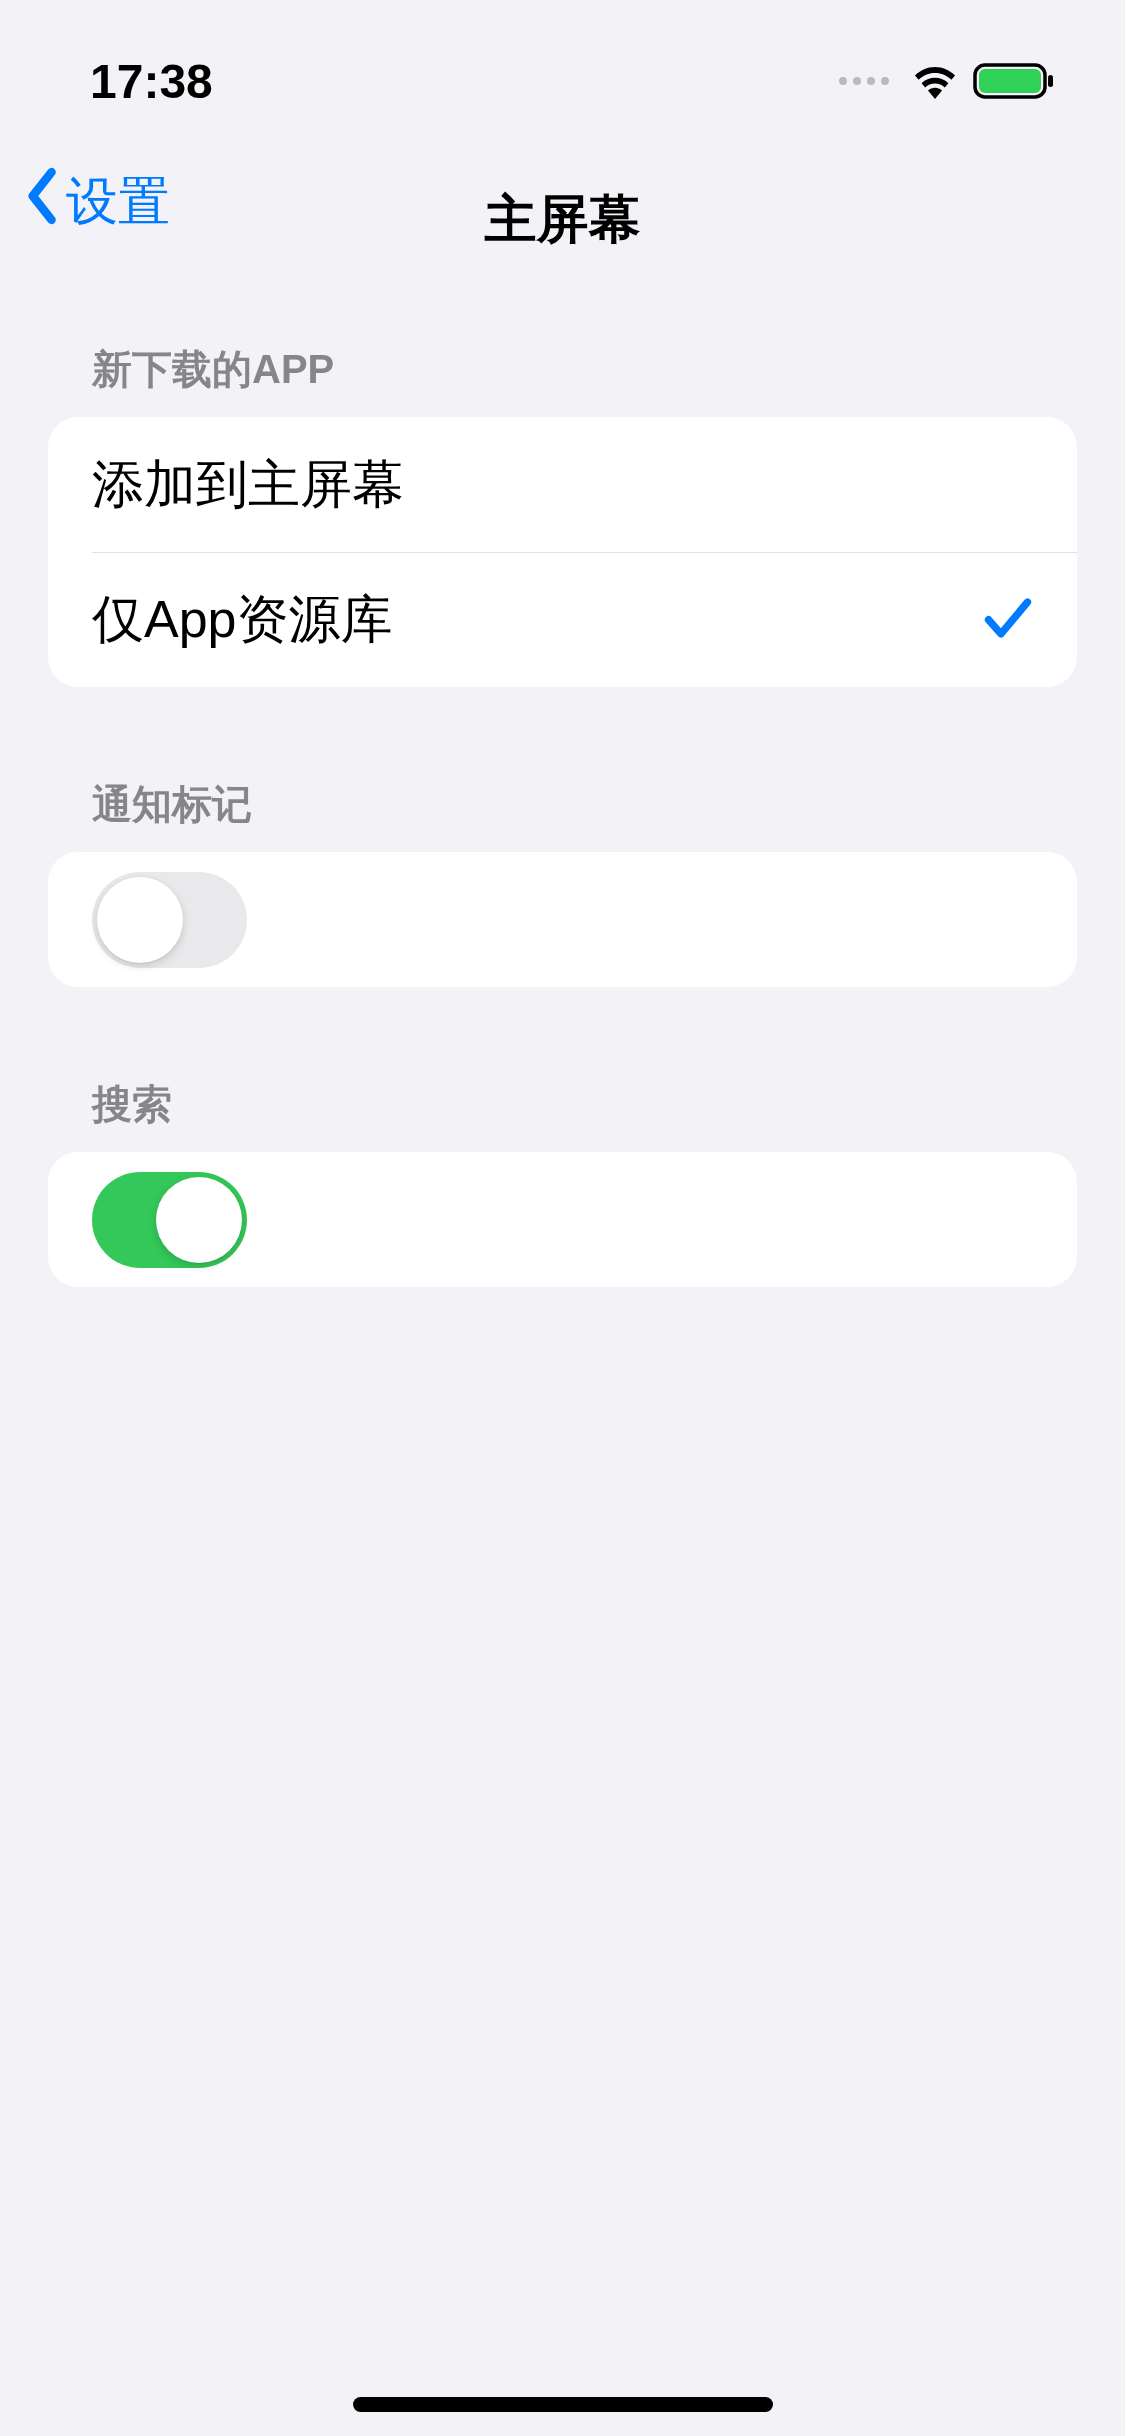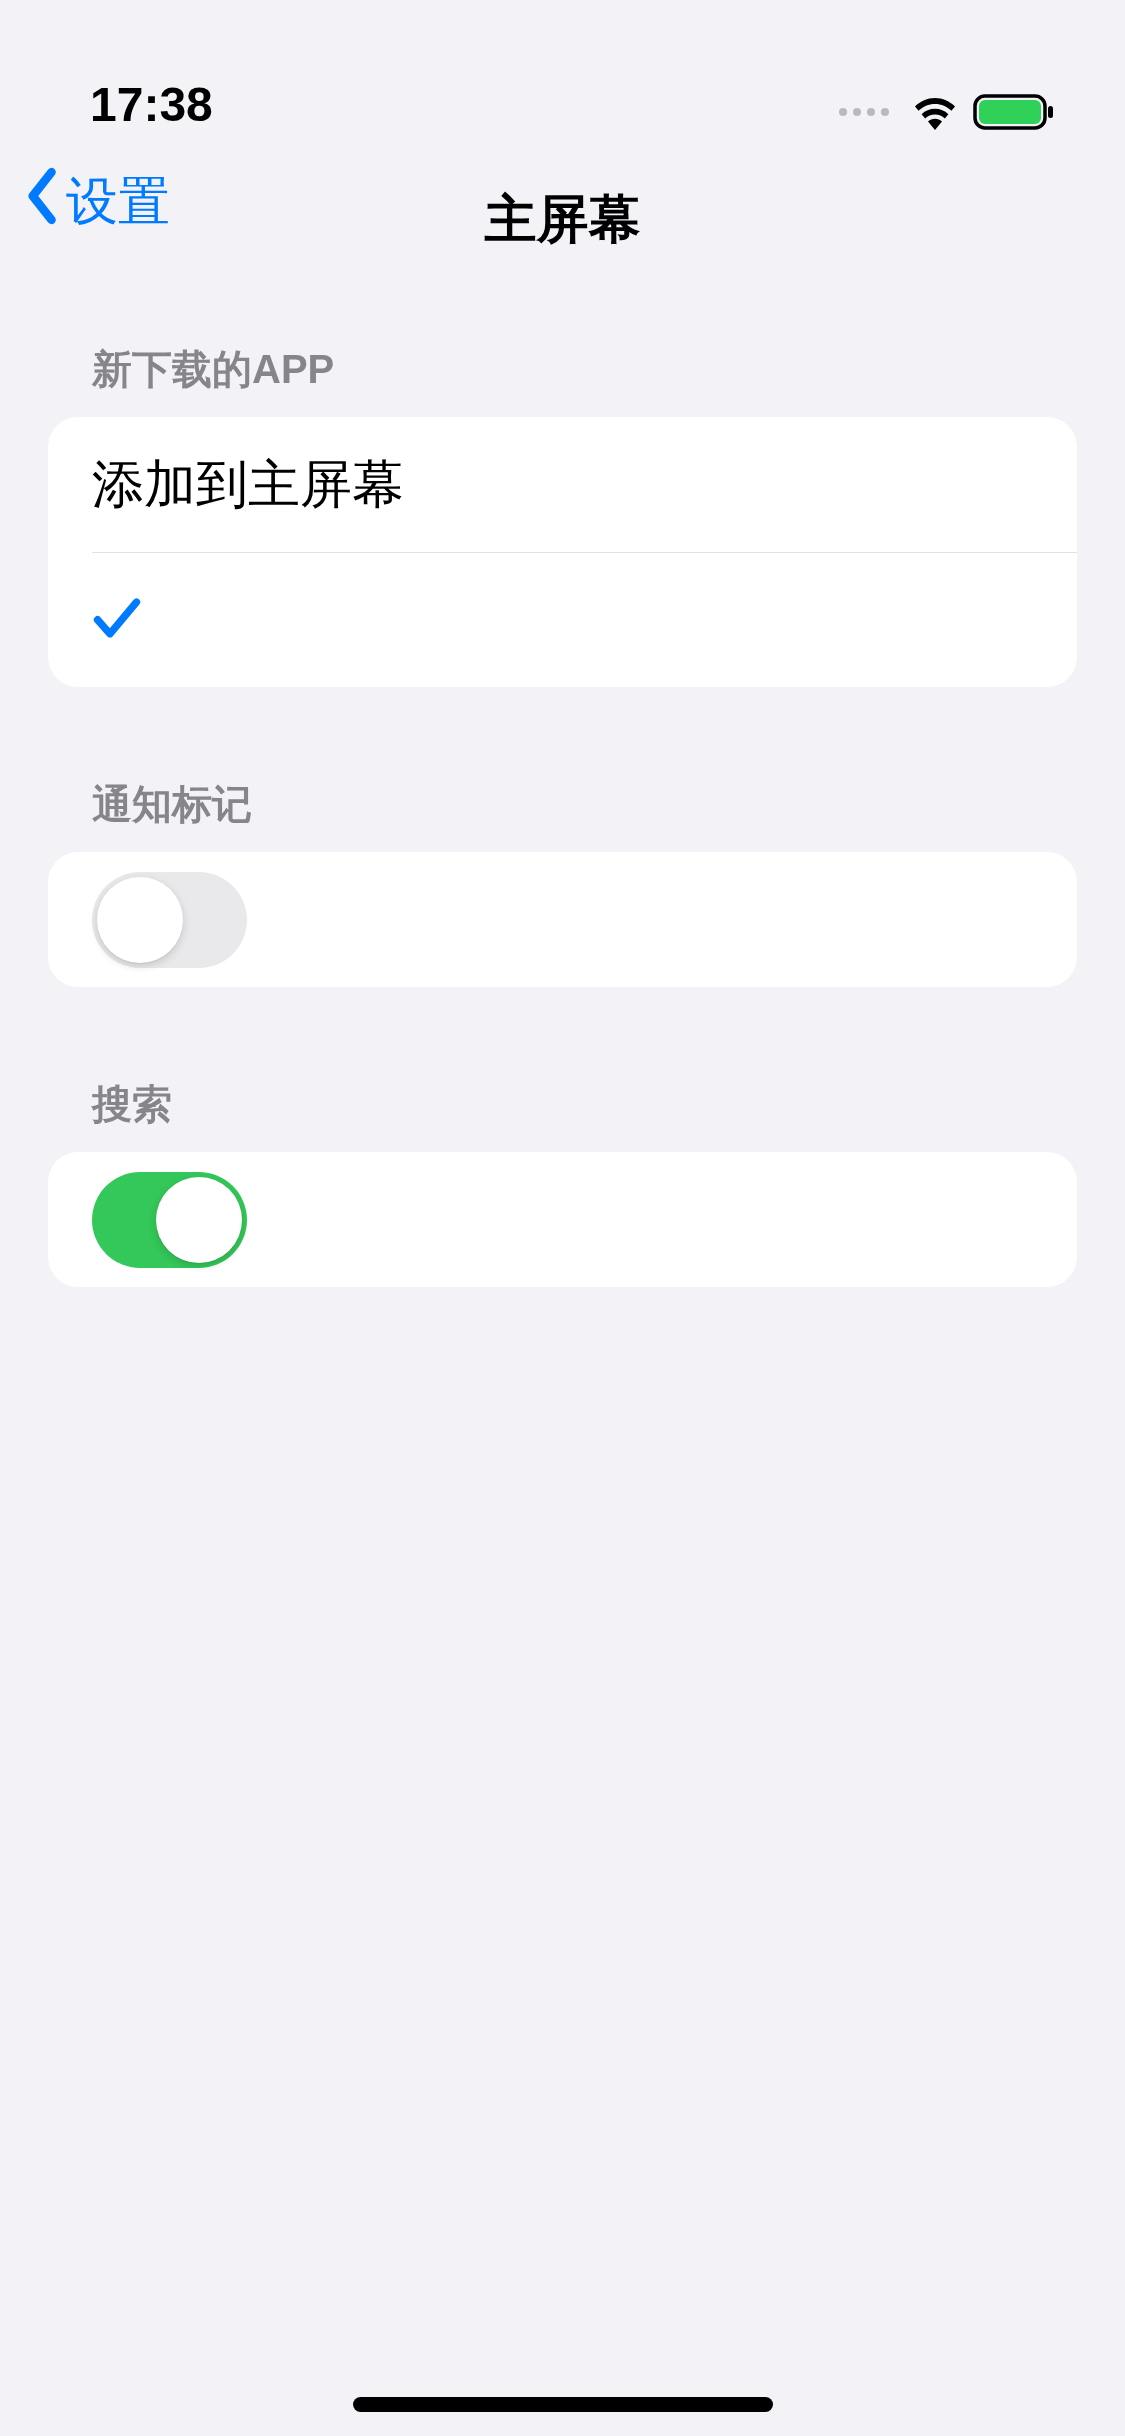--- a/index.html
+++ b/index.html
@@ -13,21 +13,21 @@
       background: #f2f2f7;
       width: 1125px;
       height: 2436px;
       position: relative;
       overflow: hidden;
     }
     
     .status-bar {
       height: 132px;
       display: flex;
-      align-items: flex-end;
+      align-items: center;
       justify-content: space-between;
       padding: 0 70px 0 90px;
       padding-top: 30px;
     }
     .status-time {
       font-size: 48px;
       font-weight: 600;
       color: #000;
     }
     .status-right {
@@ -208,20 +208,21 @@
   <div class="nav-title">主屏幕</div>
 </div>
 
 <div class="content">
   <div class="section-header first">新下载的APP</div>
   <div class="group">
     <div class="row">
       <div class="row-label">添加到主屏幕</div>
     </div>
     <div class="row">
+      <div class="row-label">仅App资源库</div>
       <span class="check-icon">
         <svg width="50" height="46" viewBox="0 0 28 26">
           <polyline points="3,14 10,22 25,4" fill="none" stroke="#007aff" stroke-width="4.2" stroke-linecap="round" stroke-linejoin="round"></polyline>
         </svg>
       </span>
     </div>
   </div>
 
   <div class="section-header">通知标记</div>
   <div class="group">

